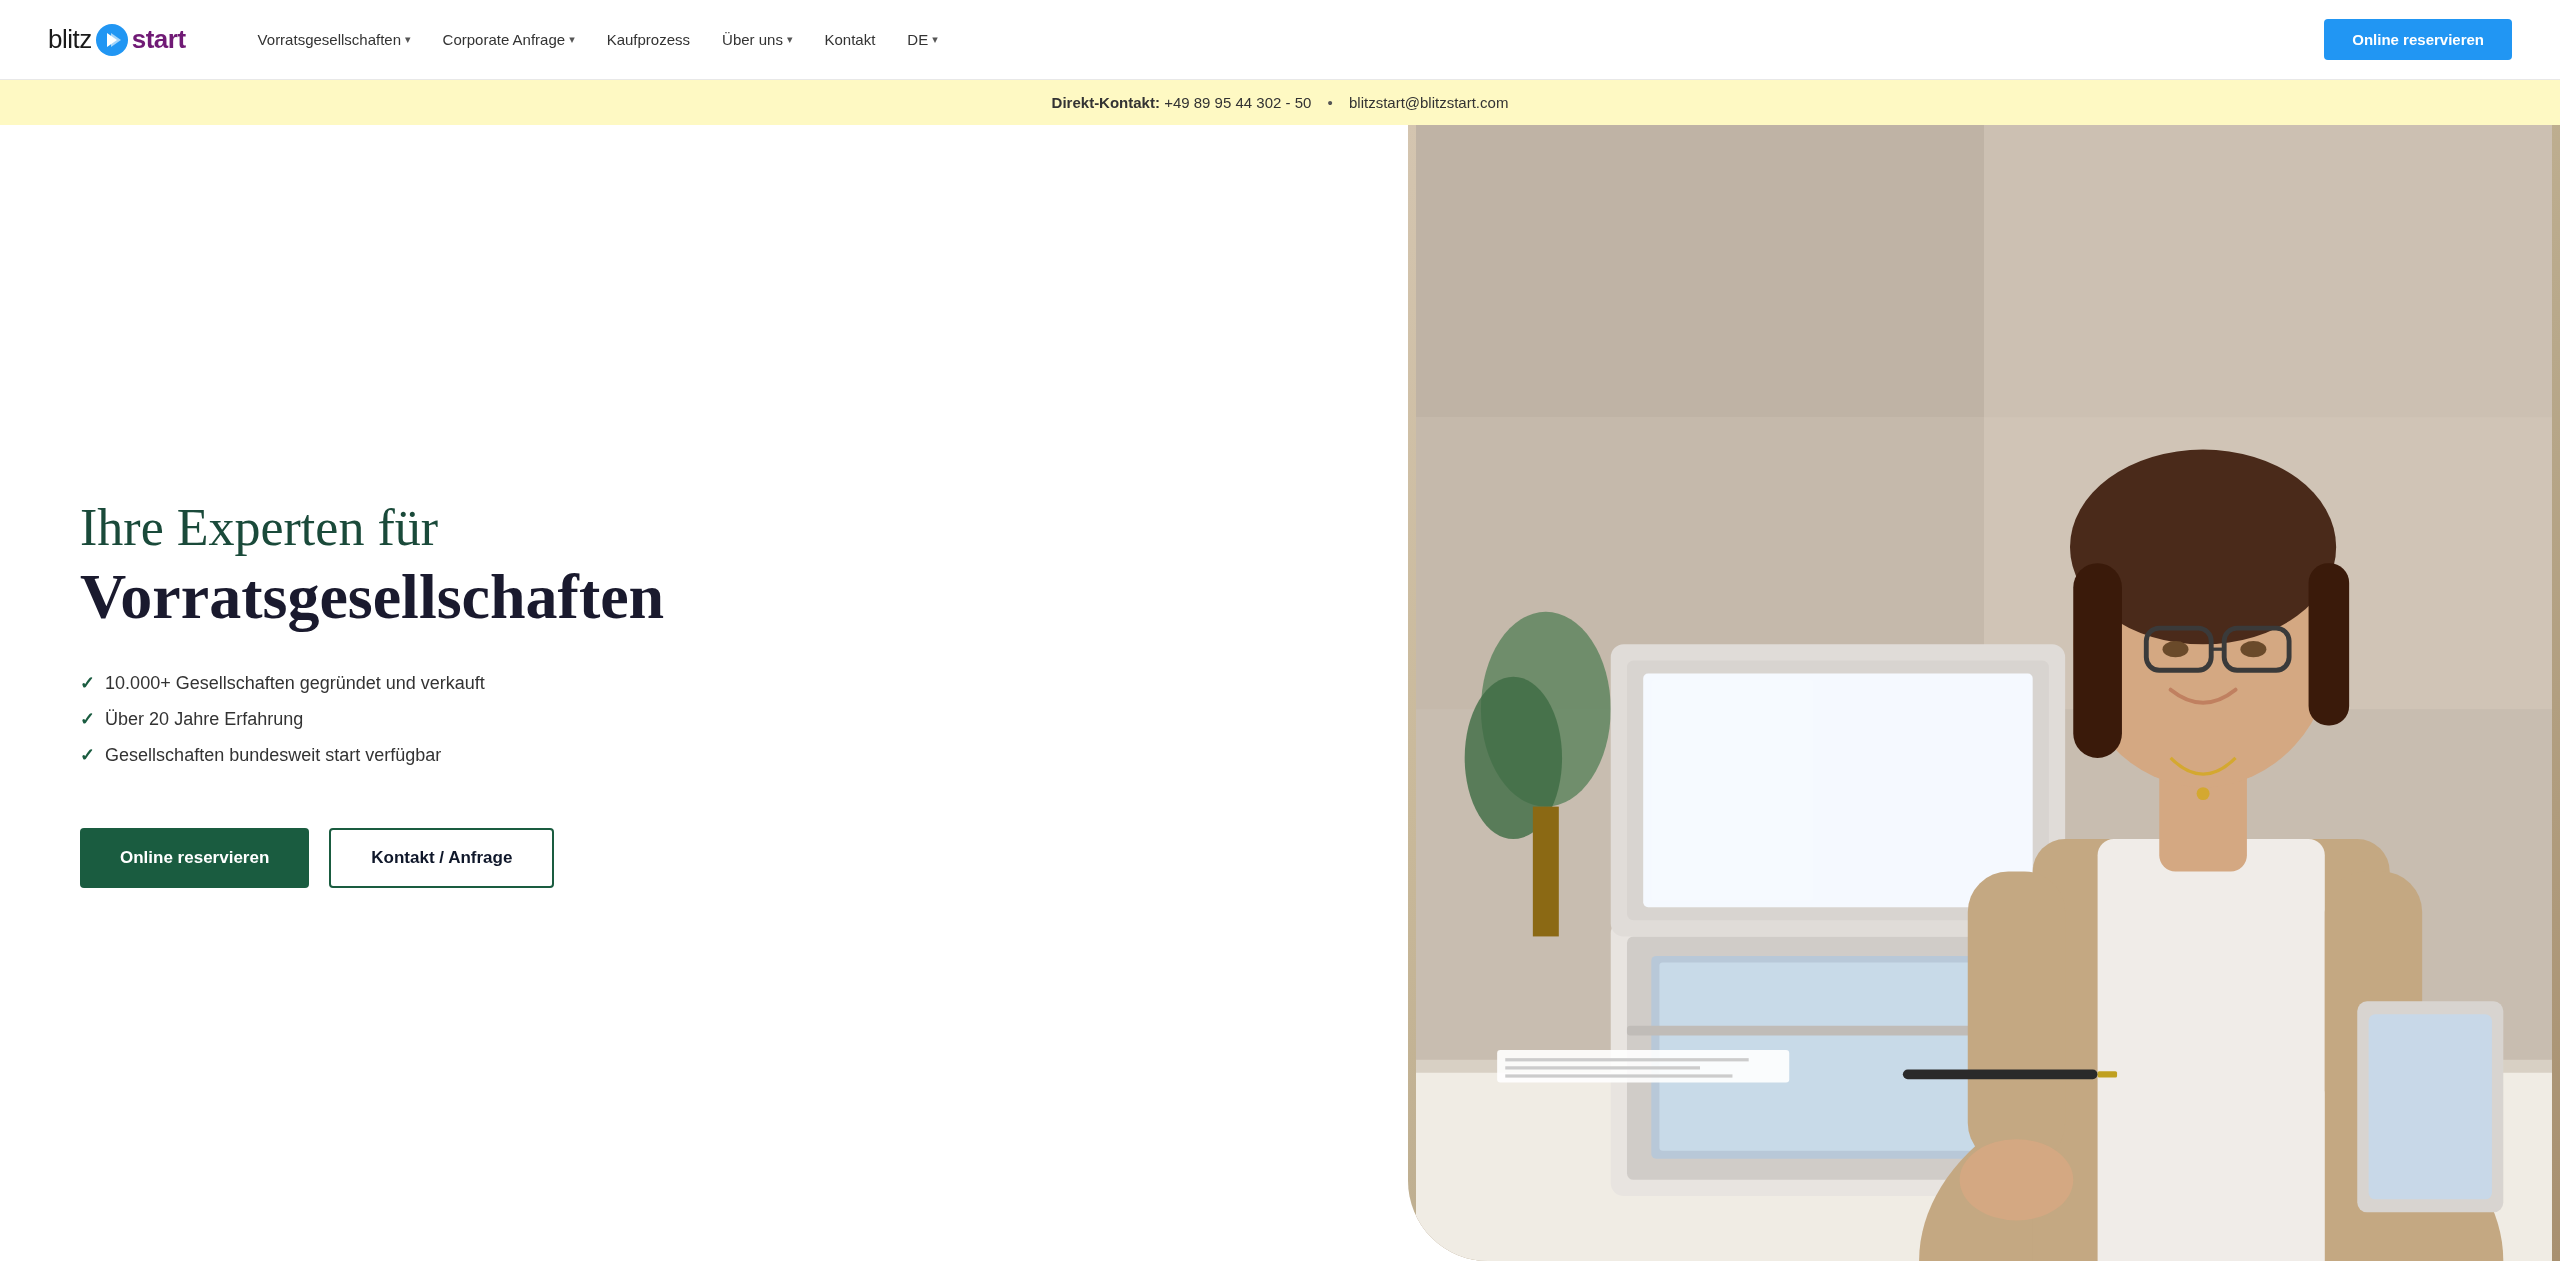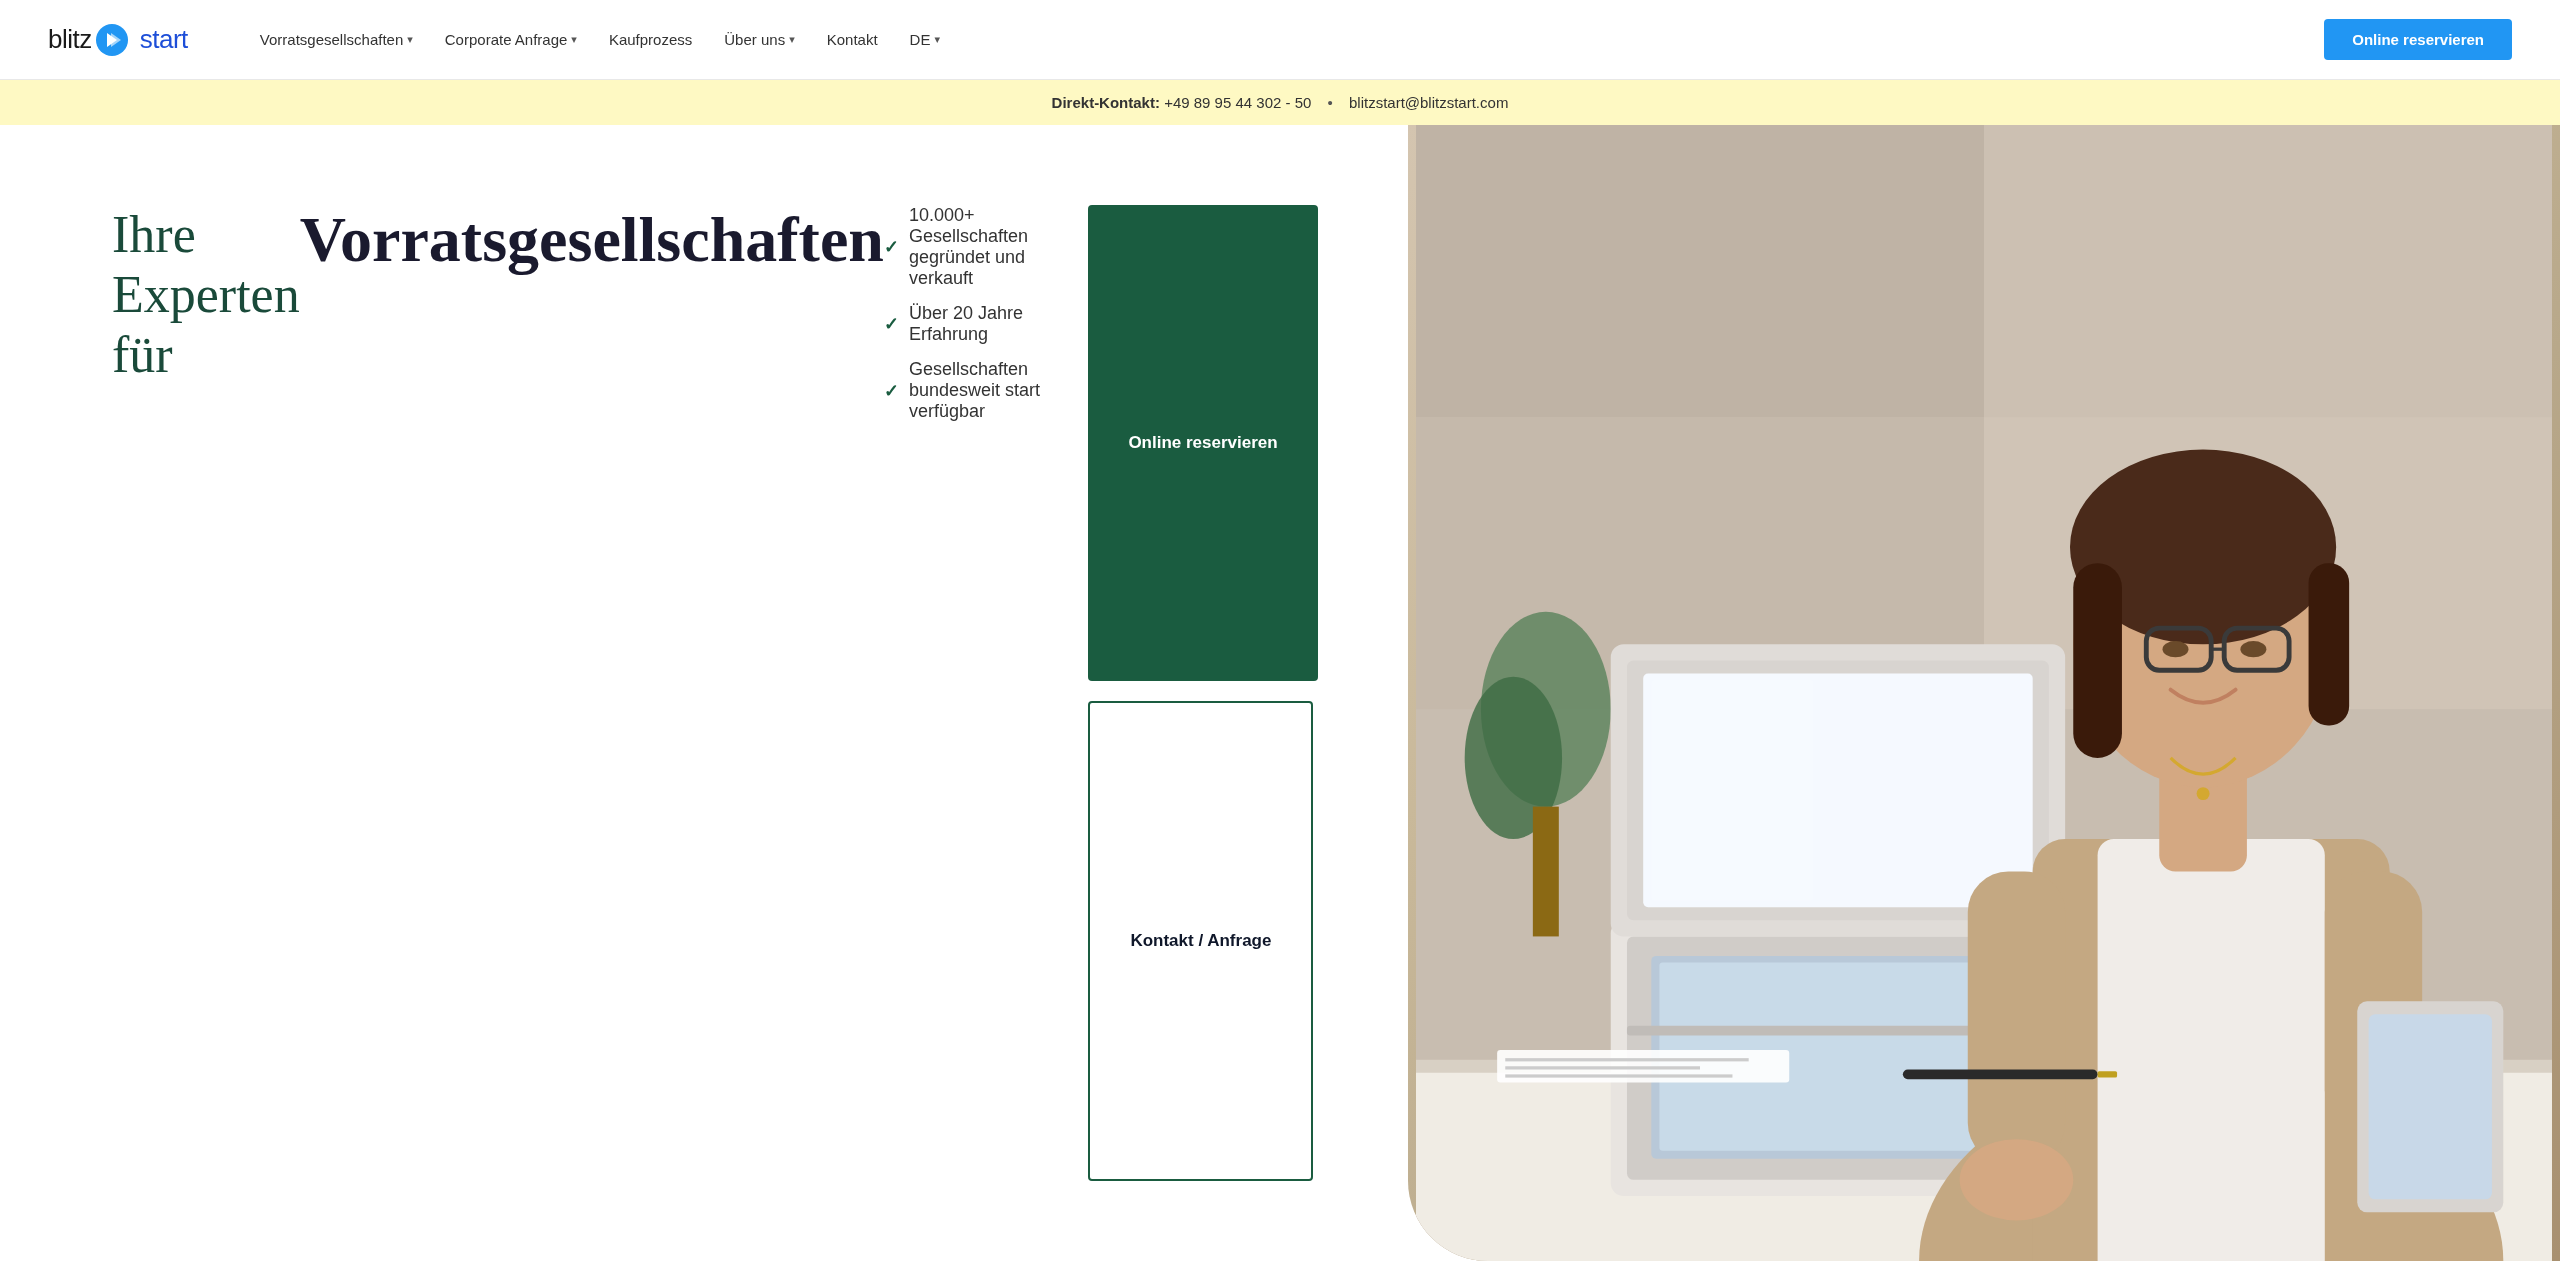--- a/index.html
+++ b/index.html
@@ -53,24 +53,23 @@
       margin: 0 4px;
     }
 
     .logo-icon svg {
       width: 18px;
       height: 18px;
     }
 
     .logo-text-start {
       font-size: 26px;
-      font-weight: 400;
-      color: #1d4ed8;
+      font-weight: 700;
+      color: #701a75;
       letter-spacing: -0.5px;
-      margin-left: 8px;
     }
 
     .nav-items {
       display: flex;
       align-items: center;
       gap: 8px;
       flex: 1;
     }
 
     .nav-item {
@@ -125,23 +124,23 @@
     
     .hero {
       display: flex;
       align-items: stretch;
       min-height: calc(100vh - 80px - 50px);
       overflow: hidden;
     }
 
     .hero-left {
       flex: 1;
-      padding: 80px 80px 80px 112px;
-      display: flex;
-      flex-direction: row;
+      padding: 80px 80px 80px 80px;
+      display: flex;
+      flex-direction: column;
       justify-content: center;
       max-width: 55%;
     }
 
     .hero-subtitle {
       font-size: 52px;
       font-weight: 300;
       color: #1a4a3a;
       line-height: 1.15;
       margin-bottom: 4px;

